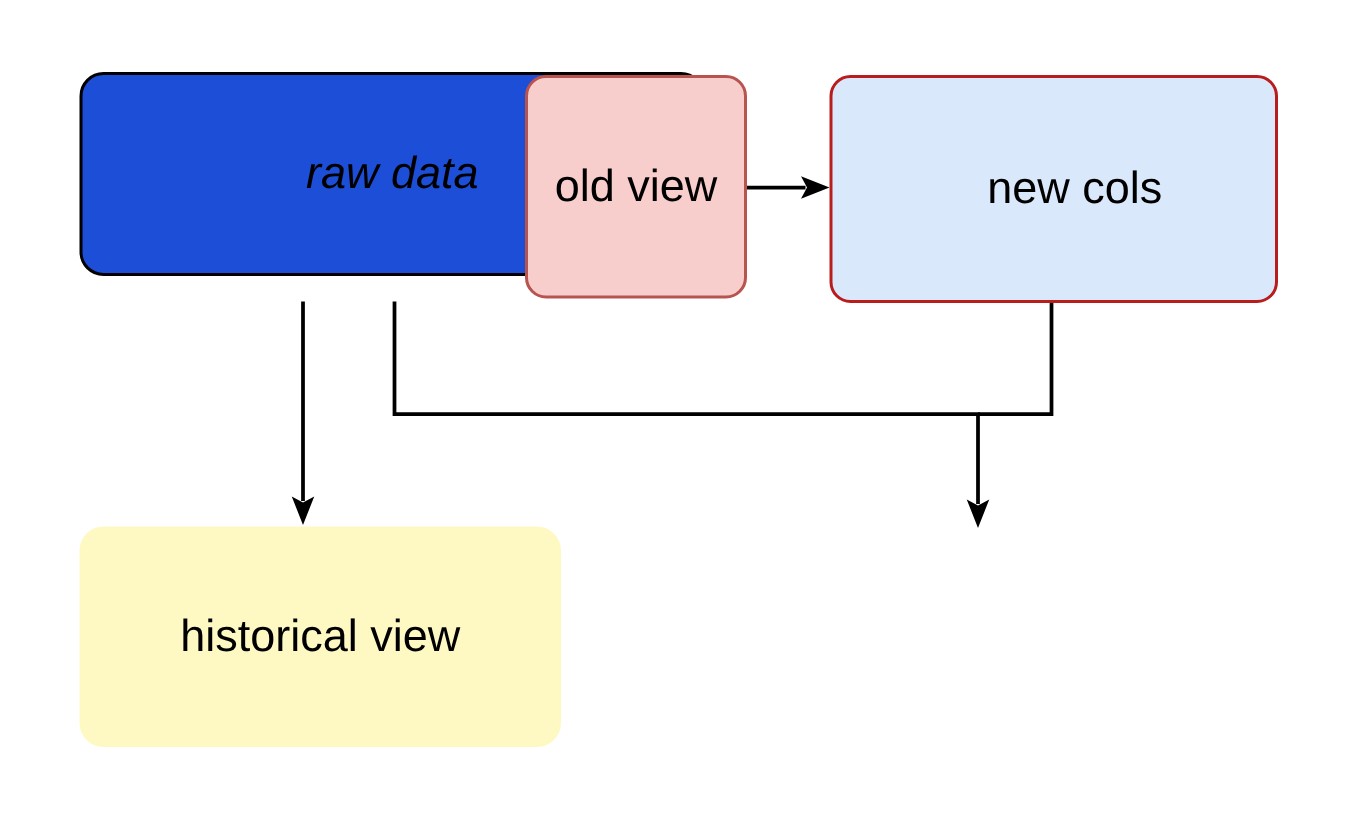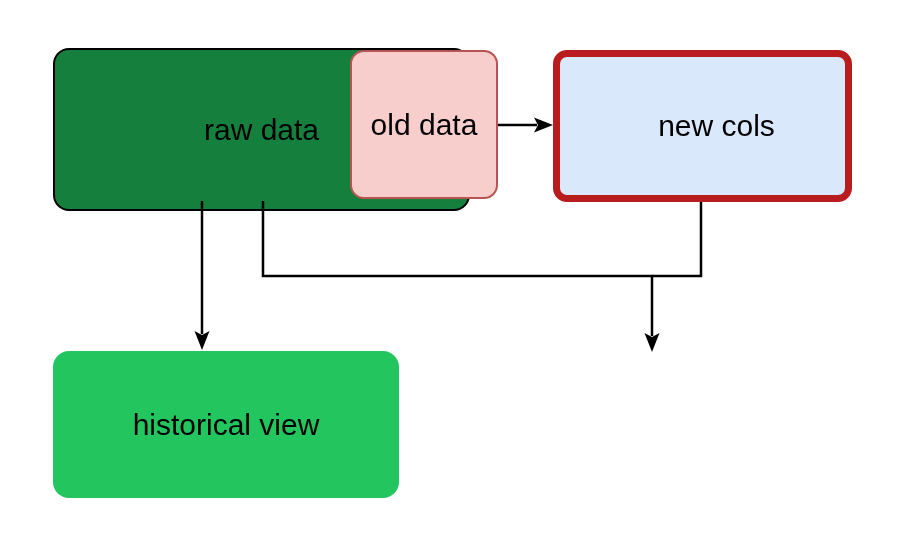--- a/index.html
+++ b/index.html
@@ -20,47 +20,48 @@
     box-sizing: border-box;
     display: flex;
     align-items: center;
     justify-content: center;
     font-size: 30px;
     color: #000000;
     white-space: nowrap;
   }
   .node-raw-data {
     left: 53px; top: 48px;
-    width: 417px; height: 163px;
-    background: #15803d;
+    width: 417px; height: 136px;
+    background: #1d4ed8;
     border: 2.5px solid #000000;
     border-radius: 16px;
     z-index: 1;
+    font-style: italic;
   }
   .node-old-cols {
     left: 350px; top: 50px;
     width: 148px; height: 149px;
     background: #f8cecc;
     border: 2.5px solid #b85450;
     border-radius: 14px;
     z-index: 2;
   }
   .node-new-cols {
     left: 553px; top: 50px;
     width: 299px; height: 152px;
     background: #dae8fc;
-    border: 7px solid #b91c1c;
+    border: 2px solid #b91c1c;
     border-radius: 14px;
     z-index: 1;
     padding-left: 28px;
   }
   .node-historical-view {
     left: 53px; top: 351px;
-    width: 346px; height: 147px;
-    background: #22c55e;
+    width: 321px; height: 147px;
+    background: #fef9c3;
     border: none;
     border-radius: 16px;
     z-index: 1;
     text-align: center;
   }
   .node-app-view {
     left: 503px; top: 353px;
     width: 297px; height: 147px;
     background: #eef3fb;
     border: none;
@@ -88,21 +89,21 @@
 </head>
 <body>
 
 <div class="canvas">
 
   <div class="node node-raw-data">
     <span>raw data</span>
   </div>
 
   <div class="node node-old-cols">
-    <span>old data</span>
+    <span>old view</span>
   </div>
 
   <div class="node node-new-cols">
     <span>new cols</span>
   </div>
 
   <div class="node node-historical-view">
     <span>historical view</span>
   </div>
 

